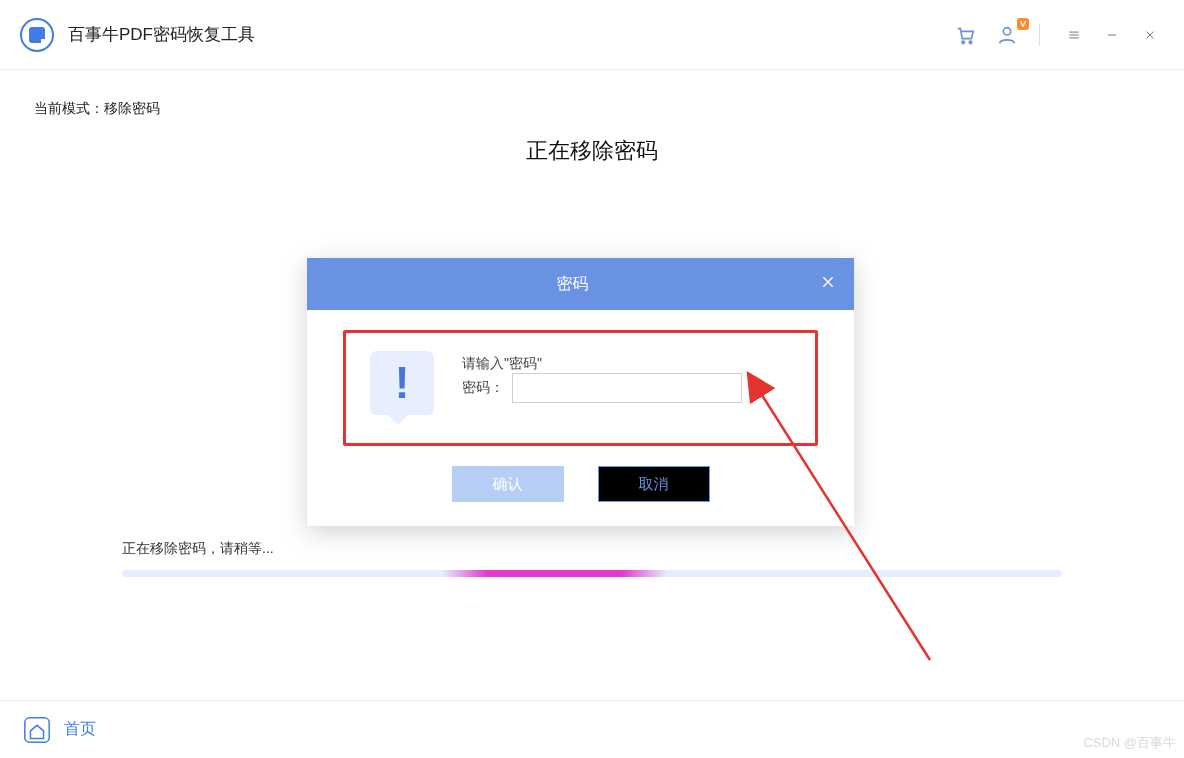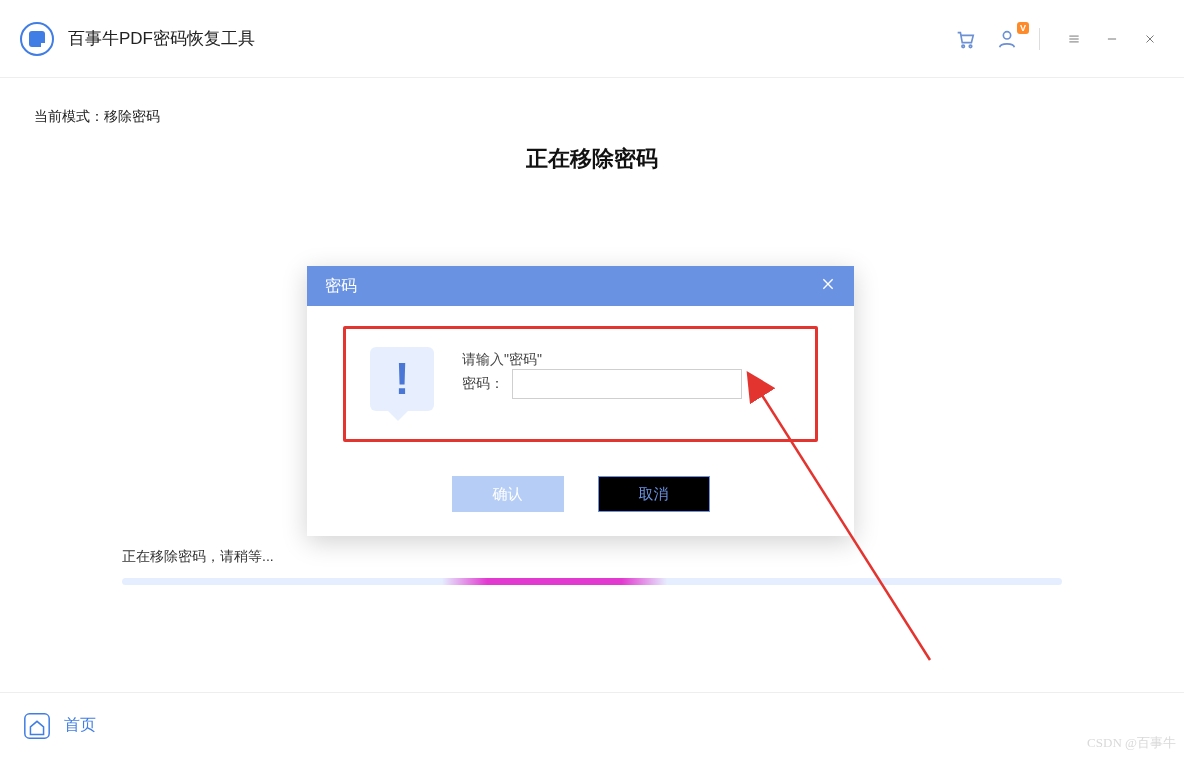--- a/index.html
+++ b/index.html
@@ -10,21 +10,21 @@
       background: #fff;
       position: relative;
       overflow: hidden;
       font-size: 14px;
       color: #333;
     }
     
     .titlebar {
       display: flex;
       align-items: center;
-      height: 78px;
+      height: 70px;
       padding: 0 20px;
       border-bottom: 1px solid #eee;
     }
     .logo {
       width: 34px; height: 34px;
       border: 2.5px solid #407de4;
       border-radius: 50%;
       display: flex; align-items: center; justify-content: center;
       position: relative;
     }
@@ -57,21 +57,21 @@
       font-size: 9px; font-weight: bold;
       padding: 0 3px; border-radius: 3px;
       line-height: 12px;
     }
     .win-btn { margin-left: 10px; color: #666; }
     .win-btn svg { width: 14px; height: 14px; stroke-width: 1.5; }
 
     
     .content { padding: 30px 20px 0; position: relative; height: calc(100% - 62px - 70px); }
     .mode-line { font-size: 14px; color: #222; margin-bottom: 18px; margin-left: 14px; }
-    .page-heading { text-align: center; font-size: 22px; color: #111; font-weight: 700; margin-top: 8px; }
+    .page-heading { text-align: center; font-size: 22px; color: #111; font-weight: 400; margin-top: 8px; }
 
     
     .progress-wrap { position: absolute; left: 122px; right: 122px; top: 470px; }
     .progress-text { font-size: 14px; color: #333; margin-bottom: 12px; }
     .progress-bar {
       height: 7px; width: 100%;
       background: #e5eefe;
       border-radius: 4px;
       position: relative; overflow: hidden;
     }
@@ -85,24 +85,25 @@
     .dialog {
       position: absolute;
       left: 307px; top: 188px;
       width: 547px;
       background: #fff;
       box-shadow: 0 6px 24px rgba(0,0,0,0.18);
     }
     .dialog-header {
       background: #6a92e2;
       color: #fff;
-      height: 40px;
+      height: 52px;
       display: flex; align-items: center;
       padding: 0 18px;
       font-size: 16px;
+      text-align: center;
     }
     .dialog-header-title { flex: 1; }
     .dialog-close { cursor: pointer; }
     .dialog-close svg { width: 16px; height: 16px; stroke: #fff; stroke-width: 2; fill: none; }
     .dialog-body { padding: 20px 36px 24px; position: relative; }
     .highlight-box {
       border: 3px solid #e3342f;
       border-radius: 2px;
       padding: 18px 24px 28px;
       display: flex; align-items: flex-start;
@@ -132,52 +133,51 @@
     .pw-label { font-size: 14px; color: #444; margin-right: 8px; }
     .pw-input {
       width: 230px; height: 30px;
       border: 1px solid #cfcfcf;
       padding: 0 6px;
       font-size: 14px;
       outline: none;
     }
     .dialog-actions {
       display: flex; justify-content: center; gap: 34px;
-      margin-top: 34px;
+      margin-top: 20px;
     }
     .btn {
       width: 112px; height: 36px;
       font-size: 15px;
       cursor: pointer;
       border: 1px solid #6a92e2;
       background: #000000;
       color: #6a92e2;
     }
     .btn-primary {
       background: #b6cef6;
       border-color: #b6cef6;
       color: #fff;
     }
 
     
     .footer {
       position: absolute; bottom: 0; left: 0; right: 0;
-      height: 66px;
+      height: 58px;
       border-top: 1px solid #eee;
       display: flex; align-items: center;
       padding: 16px 22px;
     }
     .home-link { display: flex; align-items: center; color: #407de4; cursor: pointer; font-size: 16px; }
     .home-link svg { width: 30px; height: 30px; margin-right: 12px; stroke: #407de4; fill: none; stroke-width: 1.6; }
 
     .watermark {
       position: absolute; right: 8px; bottom: 6px;
       color: #d9d9d9; font-size: 13px;
       pointer-events: none;
-      font-family: Liberation Serif, serif;
     }
 
     
     .anno-arrow { position: absolute; left: 0; top: 0; pointer-events: none; }
   </style>
 </head>
 <body>
 
 <div class="titlebar">
   <div class="logo">

